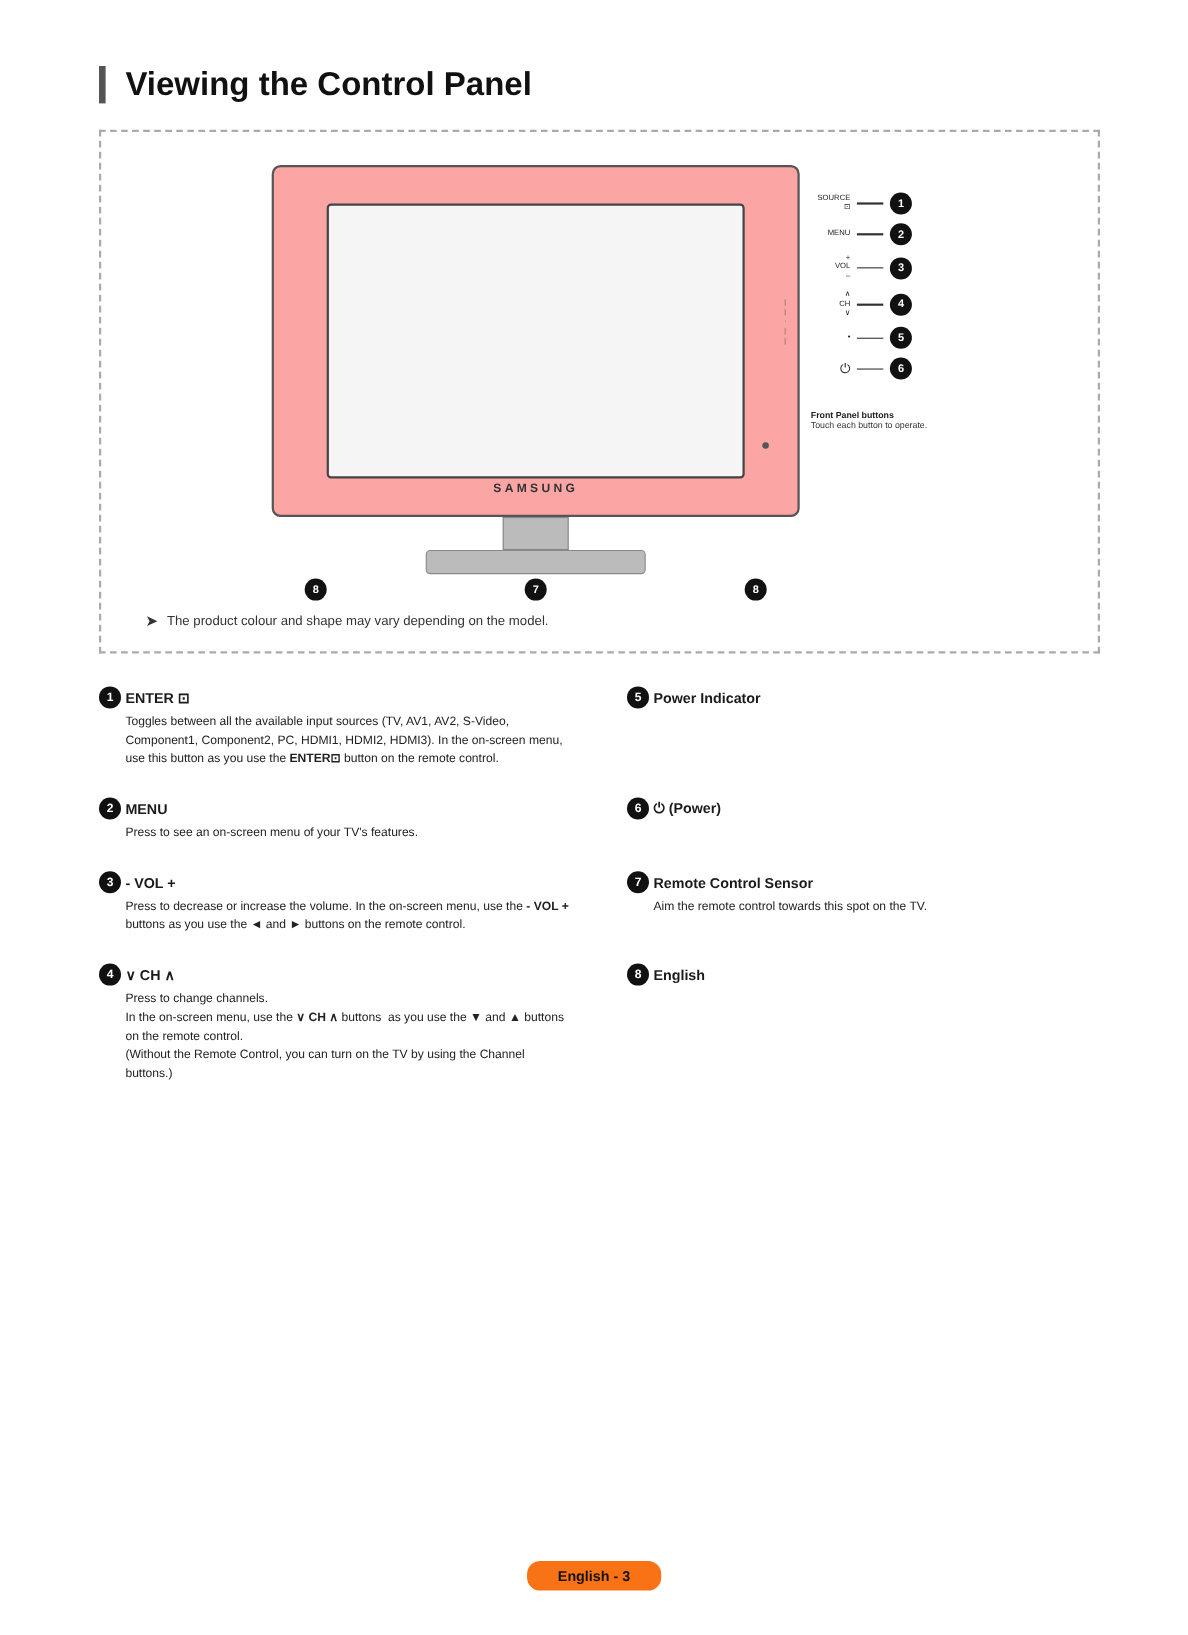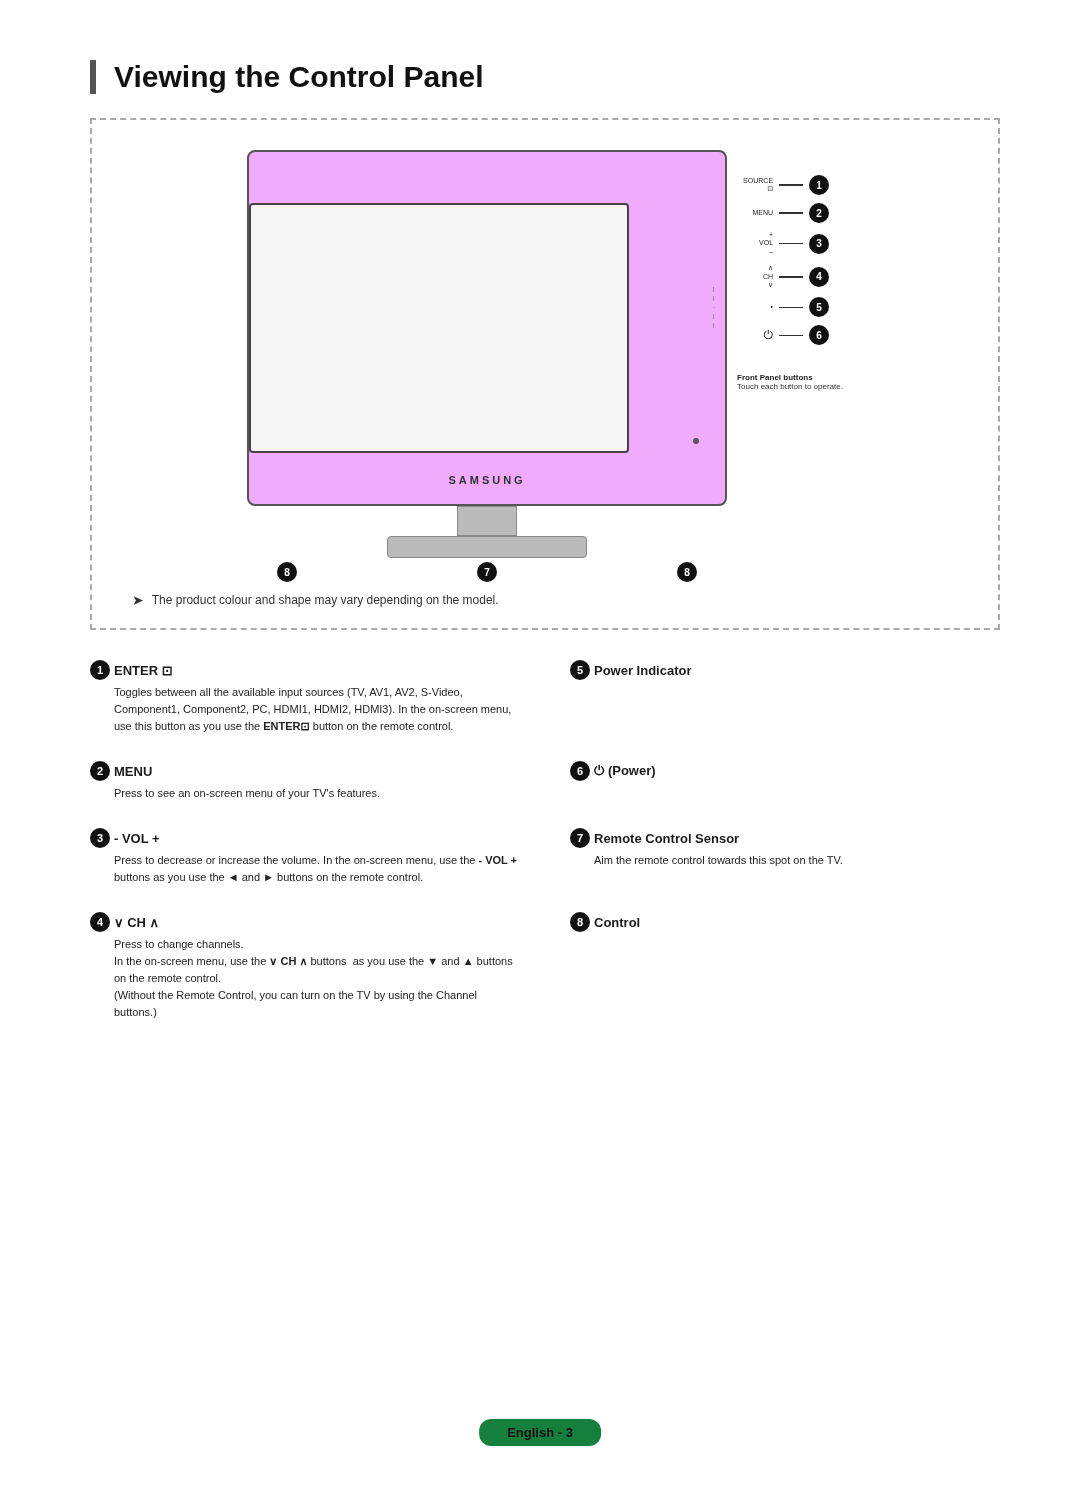--- a/index.html
+++ b/index.html
@@ -31,28 +31,28 @@
     
     .diagram-section {
       border: 2px dashed #aaa;
       padding: 30px 20px 20px 20px;
       margin-bottom: 30px;
       position: relative;
     }
 
     .tv-outer {
       width: 480px;
-      height: 356px;
-      background: #f0abfc;
+      height: 320px;
+      background: #fca5a5;
       border: 2px solid #555;
       border-radius: 8px;
       position: relative;
       display: flex;
       align-items: center;
-      justify-content: flex-start;
+      justify-content: center;
     }
 
     .tv-screen {
       width: 380px;
       height: 250px;
       background: #f5f5f5;
       border: 2px solid #444;
       border-radius: 4px;
     }
 
@@ -148,21 +148,21 @@
     .content-body .bold {
       font-weight: bold;
     }
 
     
     .footer {
       position: absolute;
       bottom: 40px;
       left: 50%;
       transform: translateX(-50%);
-      background: #15803d;
+      background: #f97316;
       border-radius: 12px;
       padding: 6px 28px;
       font-size: 13px;
       font-weight: bold;
       color: #111;
     }
 
     
     .tv-diagram-wrapper {
       display: flex;
@@ -411,21 +411,21 @@
       <div class="content-body">
         Press to change channels.<br>
         In the on-screen menu, use the <span class="bold">∨ CH ∧</span> buttons &nbsp;as you use the ▼ and ▲ buttons on the remote control.<br>
         (Without the Remote Control, you can turn on the TV by using the Channel buttons.)
       </div>
     </div>
 
     <div class="content-block">
       <div class="content-header">
         <div class="callout-badge">8</div>
-        <span class="title-text">Control</span>
+        <span class="title-text">English</span>
       </div>
       <div class="content-body"></div>
     </div>
 
   </div>
 
 </div>
 
 <div style="display:flex;justify-content:center;padding-bottom:50px;margin-top:40px;">
   <div class="footer">English - 3</div>

